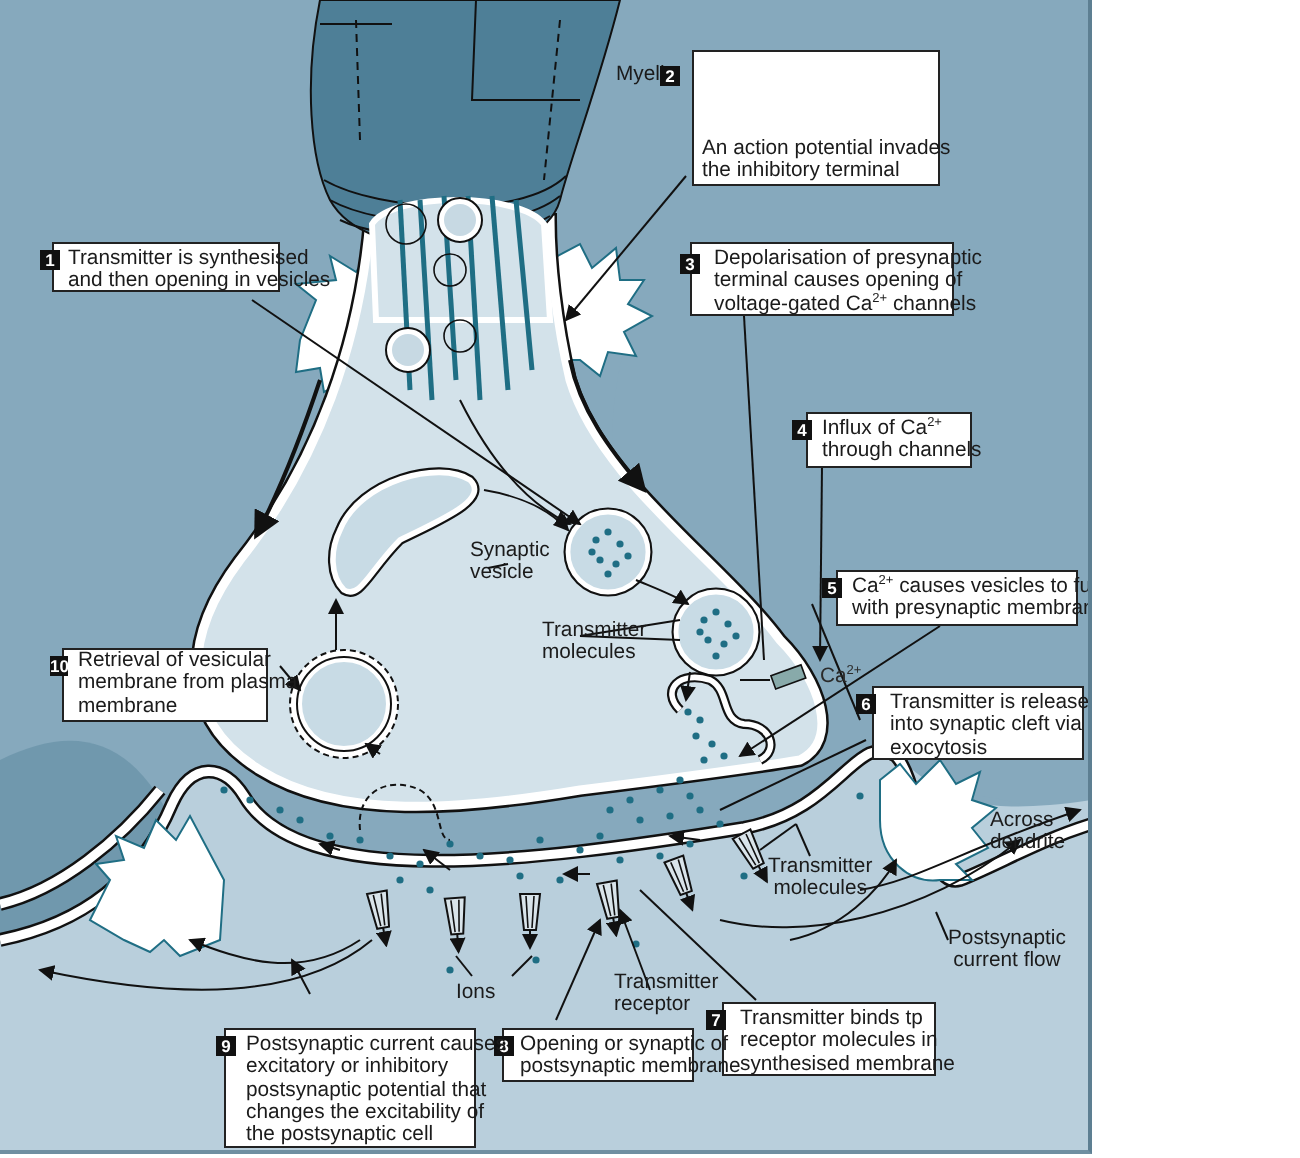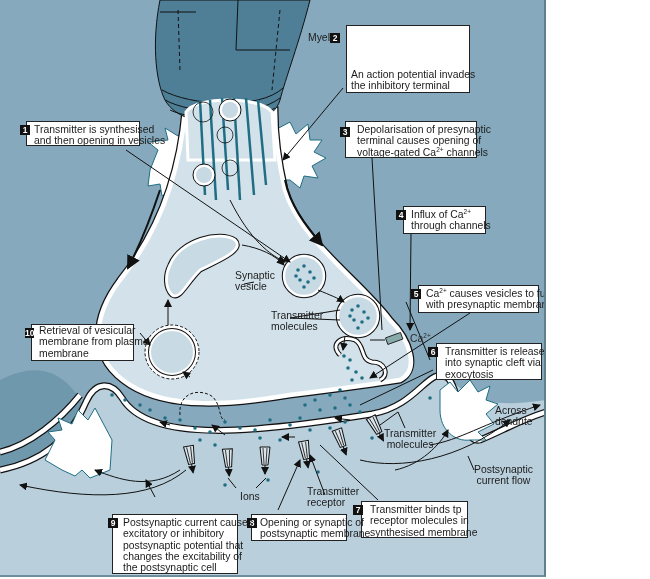--- a/index.html
+++ b/index.html
@@ -252,21 +252,21 @@
   </div>
   <div class="lbl" style="left:410px;top:333px;color:#2b2b2b;"><span>Ca</span><sup>2+</sup></div>
   <div class="lbl" style="left:495px;top:384px;margin-top:21px;">
     <div>Across</div>
     <div>dendrite</div>
   </div>
   <div class="lbl" style="left:384px;top:428px;text-align:center;">
     <div>Transmitter</div>
     <div>molecules</div>
   </div>
-  <div class="lbl" style="left:240px;top:491px;">Ions</div>
+  <div class="lbl" style="left:228px;top:491px;">Ions</div>
   <div class="lbl" style="left:307px;top:486px;">
     <div>Transmitter</div>
     <div>receptor</div>
   </div>
   <div class="lbl" style="left:474px;top:464px;text-align:center;">
     <div>Postsynaptic</div>
     <div>current flow</div>
   </div>
 
   <div class="box" style="left:26px;top:121px;width:114px;height:25px;padding:2px 4px 2px 7px;">

